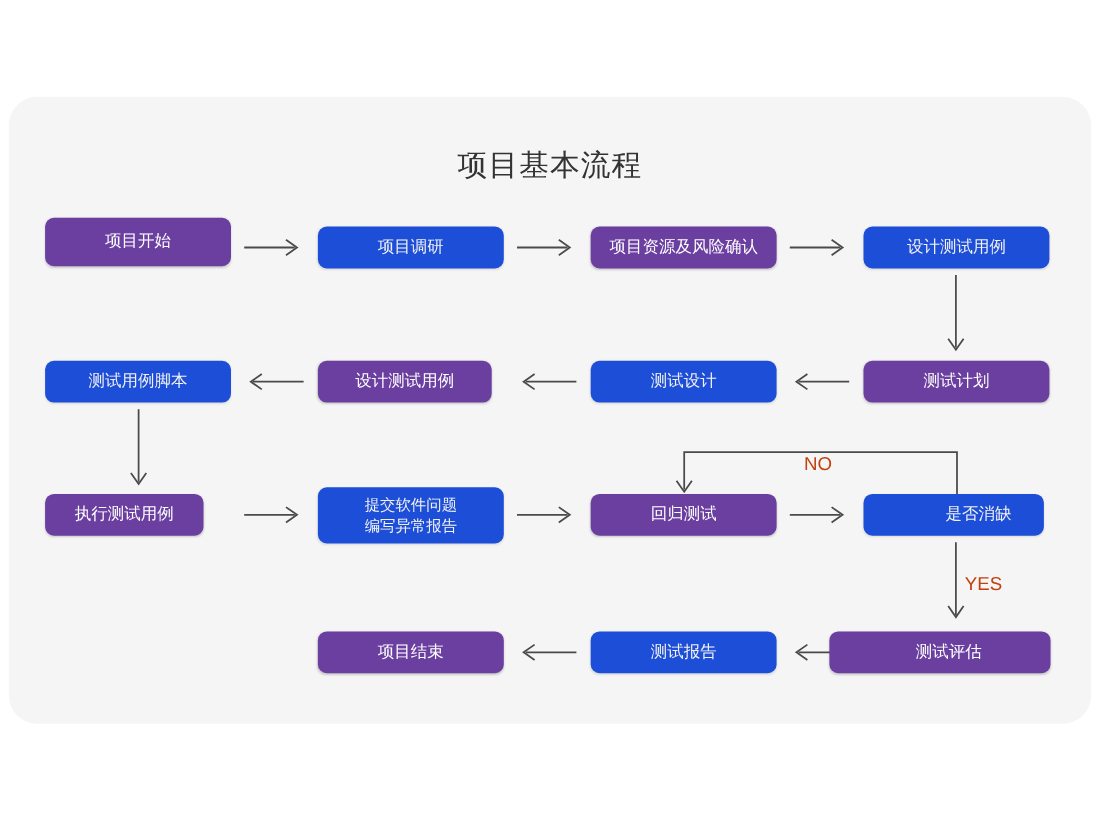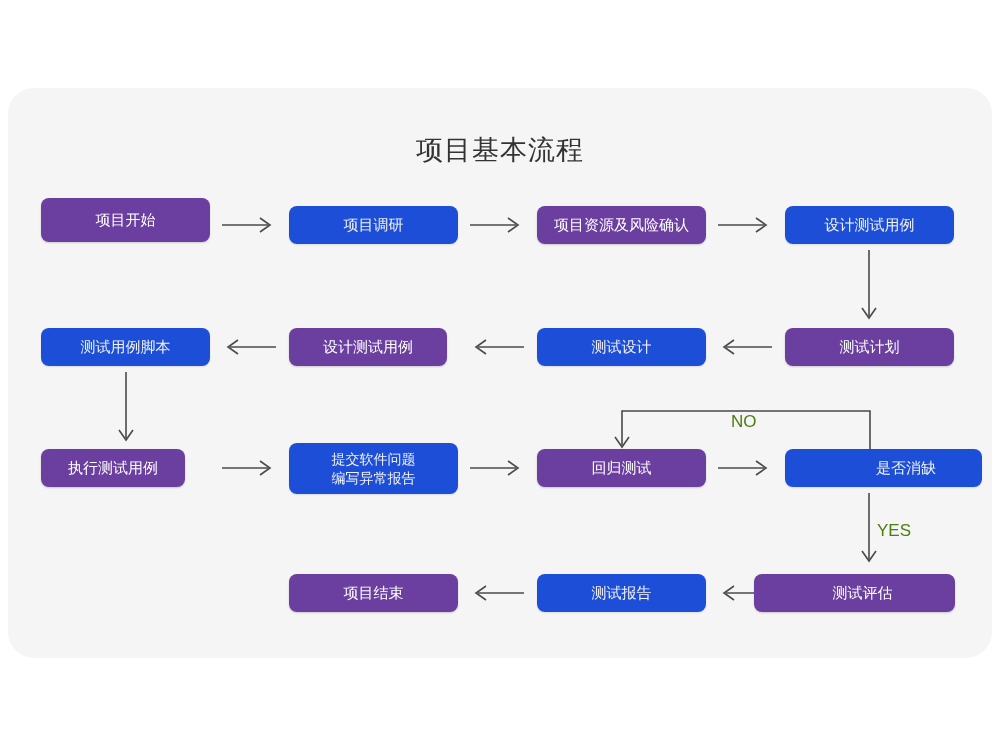--- a/index.html
+++ b/index.html
@@ -70,21 +70,21 @@
   .edge {
     position: absolute;
     pointer-events: none;
   }
 
   .edge svg { display: block; overflow: visible; }
 
   .edge-label {
     position: absolute;
     font-size: 17px;
-    color: #4d7c0f;
+    color: #c2410c;
     font-family: "Liberation Sans", "DejaVu Sans", sans-serif;
     user-select: none;
   }
 </style>
 </head>
 <body>
 
 <div id="root">
 
   <div id="panel"></div>
@@ -192,21 +192,21 @@
 
   <div class="node purple" style="left:537px; top:449px; width:169px; height:38px;">回归测试</div>
 
   <div class="edge" style="left:716px; top:457px; width:60px; height:22px;">
     <svg width="60" height="22" viewBox="0 0 60 22">
       <line x1="2" y1="11" x2="48" y2="11" stroke="#4A4A4A" stroke-width="1.6"></line>
       <polyline points="40,4 50,11 40,18" fill="none" stroke="#4A4A4A" stroke-width="1.6"></polyline>
     </svg>
   </div>
 
-  <div class="node gray" style="left:785px; top:449px; width:197px; height:38px;padding-left:45px;">是否消缺</div>
+  <div class="node gray" style="left:785px; top:449px; width:164px; height:38px;padding-left:45px;">是否消缺</div>
 
   <div class="edge" style="left:856px; top:491px; width:26px; height:78px;">
     <svg width="26" height="78" viewBox="0 0 26 78">
       <line x1="13" y1="2" x2="13" y2="68" stroke="#4A4A4A" stroke-width="1.6"></line>
       <polyline points="6,60 13,70 20,60" fill="none" stroke="#4A4A4A" stroke-width="1.6"></polyline>
     </svg>
   </div>
   <div class="edge-label" style="left:877px; top:521px;">YES</div>
 
   <div class="node purple" style="left:289px; top:574px; width:169px; height:38px;">项目结束</div>

